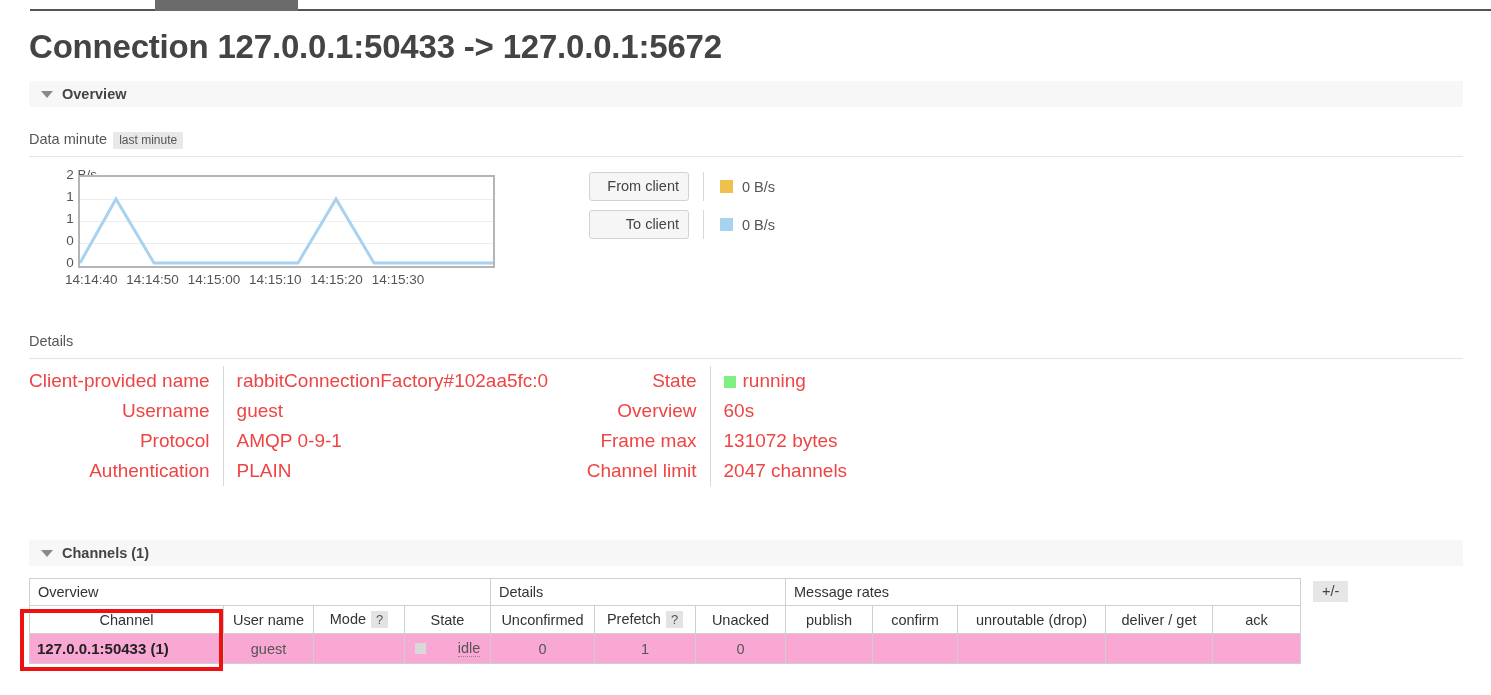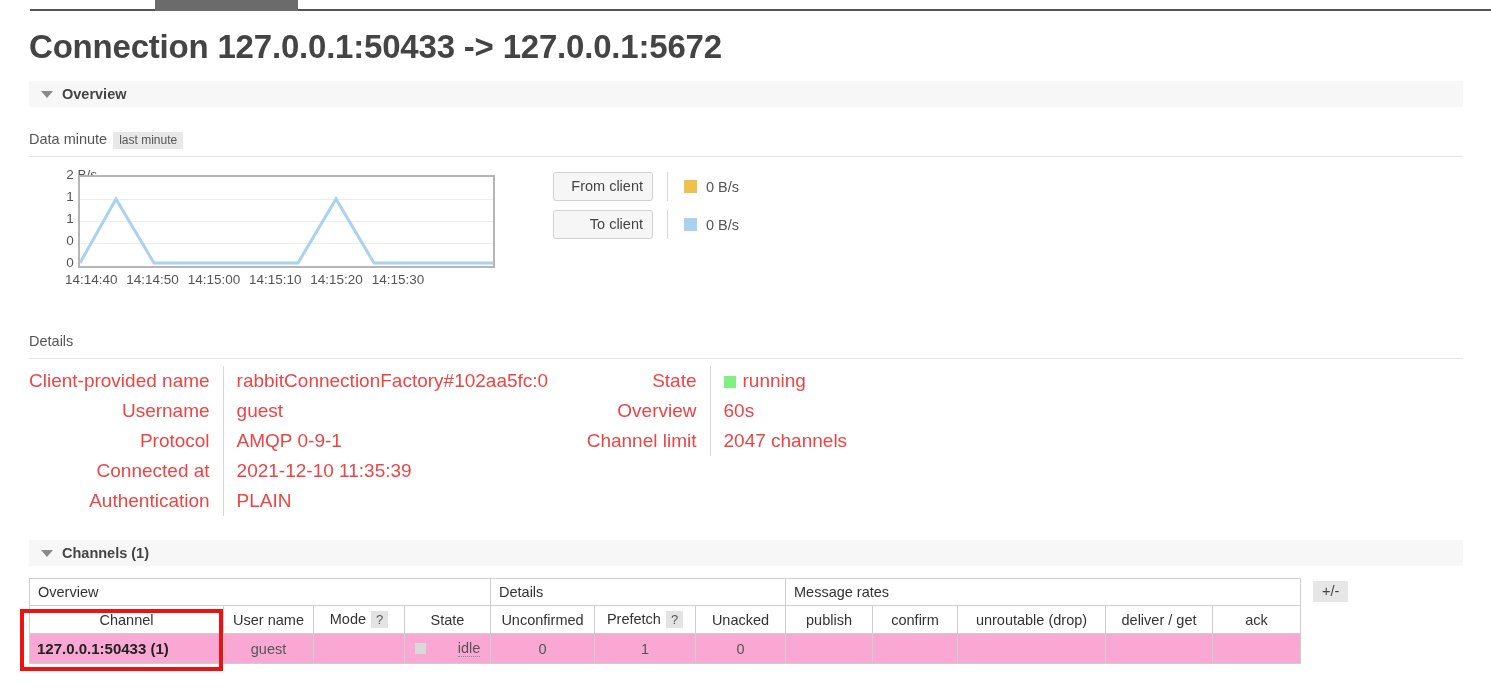--- a/index.html
+++ b/index.html
@@ -162,20 +162,21 @@
   .legend-btn {
     width: 100px;
     text-align: right;
     font-size: 14.5px;
     color: #444;
     background: #f6f6f6;
     border: 1px solid #d2d2d2;
     border-radius: 3px;
     padding: 5px 9px 6px 9px;
     cursor: pointer;
+    margin-left: 36px;
   }
   .legend-sep {
     width: 1px;
     height: 29px;
     background: #d8d8d8;
     margin: 0 16px 0 14px;
     flex: 0 0 auto;
   }
   .swatch {
     width: 13px; height: 13px;
@@ -393,41 +394,41 @@
       </tr>
       <tr>
         <td class="k">Username</td>
         <td class="v">guest</td>
       </tr>
       <tr>
         <td class="k">Protocol</td>
         <td class="v">AMQP 0-9-1</td>
       </tr>
       <tr>
-        <td class="k">Connected at</td>
-        <td class="v">2021-12-10 11:35:39</td>
-      </tr>
-      <tr>
         <td class="k">Authentication</td>
         <td class="v">PLAIN</td>
       </tr>
     </tbody>
   </table>
 
   <table class="kv-table" id="kv-right">
     <tbody>
       <tr>
         <td class="k">State</td>
         <td class="v">
           <span class="state-dot" style="background: rgb(128, 240, 128);"></span><span>running</span>
         </td>
       </tr>
       <tr>
         <td class="k">Overview</td>
         <td class="v">60s</td>
+      </tr>
+      <tr>
+        <td class="k">Frame max</td>
+        <td class="v">131072 bytes</td>
       </tr>
       <tr>
         <td class="k">Channel limit</td>
         <td class="v">2047 channels</td>
       </tr>
     </tbody>
   </table>
 
   <div class="section-head" id="sec-channels">
     <span class="caret"></span>

